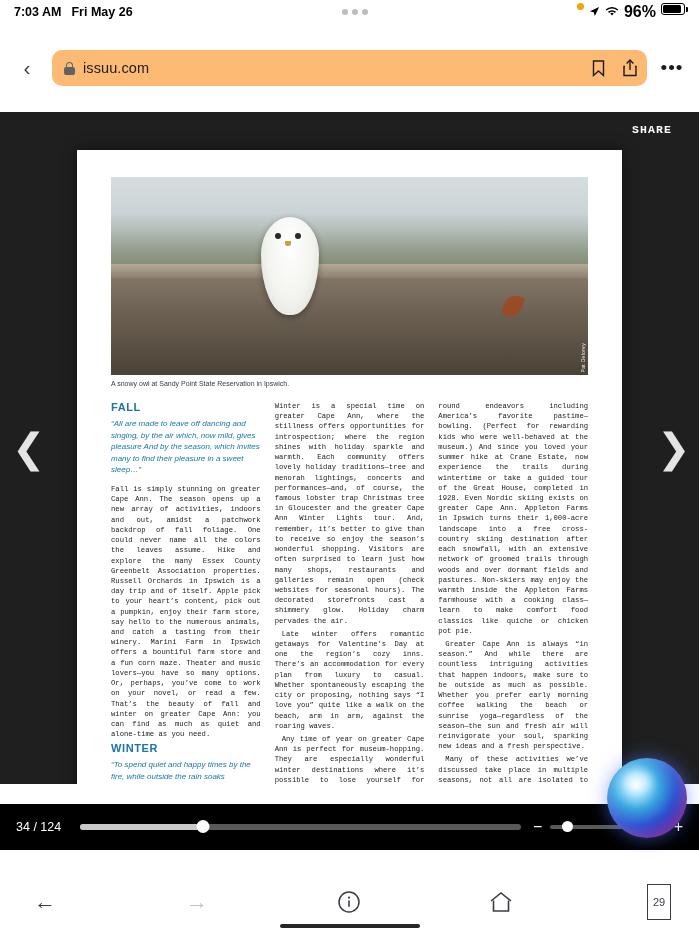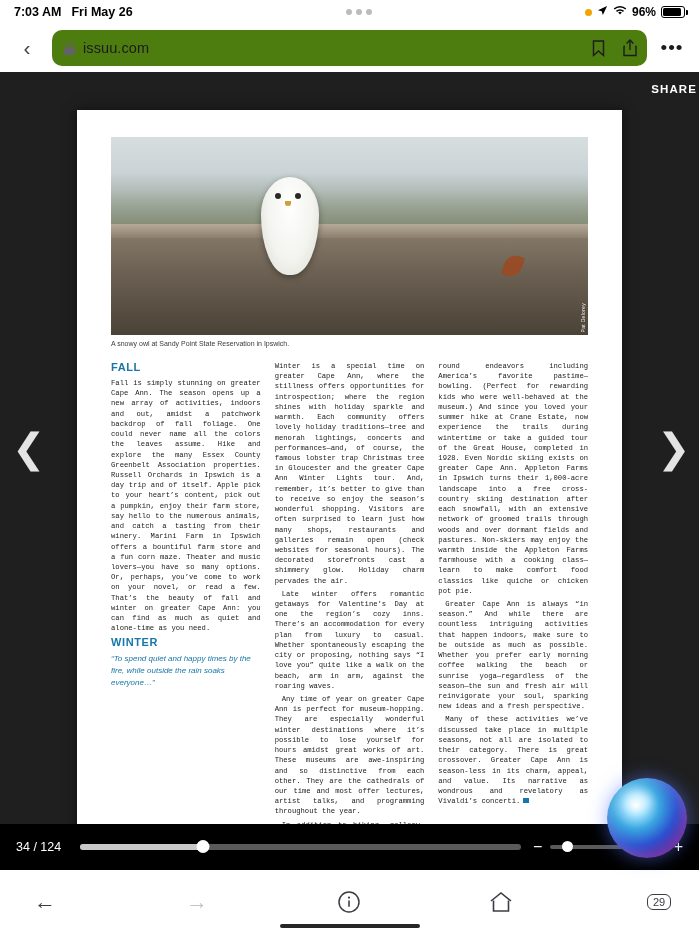--- a/index.html
+++ b/index.html
@@ -8,39 +8,40 @@
     background: #000;
     font-family: "Liberation Sans", sans-serif;
     overflow: hidden;
   }
   #root {
     position: relative;
     width: 699px; height: 933px;
     background: #fff;
     display: flex;
     flex-direction: column;
+    gap: 20px;
   }
 
   
   .statusbar {
     height: 24px;
     background: #fff;
     display: flex;
     align-items: center;
     padding: 0 14px;
     font-size: 12.5px;
     font-weight: bold;
     color: #000;
     flex: none;
   }
   .status-left { display: flex; align-items: center; gap: 10px; }
   .status-center { flex: 1; display: flex; justify-content: center; align-items: center; }
   .dots { display: flex; gap: 4px; }
   .dots i { width: 6px; height: 6px; border-radius: 50%; background: #bcbcbc; display: block; }
-  .status-right { display: flex; align-items: center; gap: 5px; font-size: 12px; }
+  .status-right { display: flex; align-items: flex-start; gap: 5px; font-size: 16px; }
   .batt {
     width: 24px; height: 12px; border: 1.4px solid #000; border-radius: 3px;
     position: relative; display: inline-block;
   }
   .batt::after {
     content: ""; position: absolute; right: -3.5px; top: 3px;
     width: 2px; height: 5px; background: #000; border-radius: 0 1px 1px 0;
   }
   .batt i { position: absolute; left: 1.2px; top: 1.2px; bottom: 1.2px; width: 18px; background: #000; border-radius: 1.5px; display: block; }
   .tinydot { width: 7px; height: 7px; border-radius: 50%; background: #f0a500; display: inline-block; }
@@ -53,21 +54,21 @@
     align-items: center;
     padding: 0 12px;
     gap: 10px;
     flex: none;
   }
   .nav-back {
     width: 30px; height: 30px; display: flex; align-items: center; justify-content: center;
     color: #3c3c43; font-size: 21px;
   }
   .urlbar {
-    flex: 1; height: 36px; background: #4d7c0f; border-radius: 10px;
+    flex: 1; height: 36px; background: #fdba74; border-radius: 10px;
     display: flex; align-items: center; padding: 0 12px; gap: 8px;
     position: relative;
   }
   .lock { width: 11px; height: 13px; position: relative; display: inline-block; }
   .lock .body { position: absolute; bottom: 0; width: 11px; height: 8px; background: #636366; border-radius: 2px; }
   .lock .shackle {
     position: absolute; top: 0; left: 2px; width: 7px; height: 6px;
     border: 1.6px solid #636366; border-bottom: none; border-radius: 4px 4px 0 0;
   }
   .url-text { font-size: 14.5px; color: #1c1c1e; letter-spacing: .1px; }
@@ -75,22 +76,22 @@
   .tb-icon { color: #1c1c1e; display: flex; align-items: center; }
   .ellipsis-btn { width: 30px; height: 30px; display: flex; align-items: center; justify-content: center; font-size: 19px; color: #1c1c1e; letter-spacing: 1px; }
 
   
   .viewer {
     flex: 1; background: #1f1f1f; position: relative; overflow: hidden;
   }
   .share-bar {
     position: absolute; top: 0; left: 0; right: 0; height: 34px;
     display: flex; align-items: center; justify-content: flex-end;
-    padding-right: 2px;
-    color: #fff; font-size: 11.5px; font-weight: bold; letter-spacing: 1.1px;
+    padding-right: 27px;
+    color: #fff; font-size: 11.5px; font-weight: bold; letter-spacing: 1.1px; font-family: Liberation Mono, monospace;
   }
   .arrow-l, .arrow-r {
     position: absolute; top: 50%; transform: translateY(-50%);
     color: #e4e4e4; font-size: 40px; font-weight: 300; line-height: 1;
     width: 30px; text-align: center;
   }
   .arrow-l { left: 12px; }
   .arrow-r { right: 12px; }
 
   .spread {
@@ -156,21 +157,21 @@
   }
 
   
   .bottombar {
     height: 63px; background: #fff; display: flex; align-items: center;
     justify-content: space-between; padding: 0 28px; flex: none; position: relative;
   }
   .bb-icon { color: #3c3c43; display: flex; align-items: center; justify-content: center; width: 34px; height: 34px; }
   .bb-icon.dim { color: #c3c3c7; }
   .tabs-badge {
-    width: 24px; height: 16px; border: 1.8px solid #3c3c43; border-radius: 6px;
+    width: 24px; height: 36px; border: 1.8px solid #3c3c43; border-radius: 0;
     display: flex; align-items: center; justify-content: center;
     font-size: 11px; color: #3c3c43; margin-left: 11px;
   }
   .home-indicator {
     position: absolute; left: 50%; bottom: 5px; transform: translateX(-50%);
     width: 140px; height: 4px; border-radius: 2px; background: #000; opacity: .85;
   }
 
   
   .rock {
@@ -291,20 +292,22 @@
           <div class="owl"></div>
           <div class="leaf"></div>
           <div class="credit">Pat Delorey</div>
         </div>
         <div class="caption">A snowy owl at Sandy Point State Reservation in Ipswich.</div>
 
         <div class="cols">
 
           <div class="col">
             <div class="sec-head">FALL</div>
+            <div class="pull">“All are made to leave off dancing and singing, by the air which, now mild, gives pleasure
+And by the season, which invites many to find their pleasure in a sweet sleep…”</div>
             <div class="body-txt">
               <p class="first">Fall is simply stunning on greater Cape Ann. The season opens up a new array of activities, indoors and out, amidst a patchwork backdrop of fall foliage. One could never name all the colors the leaves assume. Hike and explore the many Essex County Greenbelt Association properties. Russell Orchards in Ipswich is a day trip and of itself. Apple pick to your heart’s content, pick out a pumpkin, enjoy their farm store, say hello to the numerous animals, and catch a tasting from their winery. Marini Farm in Ipswich offers a bountiful farm store and a fun corn maze. Theater and music lovers—you have so many options. Or, perhaps, you’ve come to work on your novel, or read a few. That’s the beauty of fall and winter on greater Cape Ann: you can find as much as quiet and alone-time as you need.</p>
             </div>
             <div class="sec-head" style="margin-top:0">WINTER</div>
             <div class="pull">“To spend quiet and happy times by the fire, while outside the rain soaks everyone…”</div>
           </div>
 
           <div class="col">
             <div class="body-txt">
               <p class="first">Winter is a special time on greater Cape Ann, where the stillness offers opportunities for introspection; where the region shines with holiday sparkle and warmth. Each community offers lovely holiday traditions—tree and menorah lightings, concerts and performances—and, of course, the famous lobster trap Christmas tree in Gloucester and the greater Cape Ann Winter Lights tour. And, remember, it’s better to give than to receive so enjoy the season’s wonderful shopping. Visitors are often surprised to learn just how many shops, restaurants and galleries remain open (check websites for seasonal hours). The decorated storefronts cast a shimmery glow. Holiday charm pervades the air.</p>

